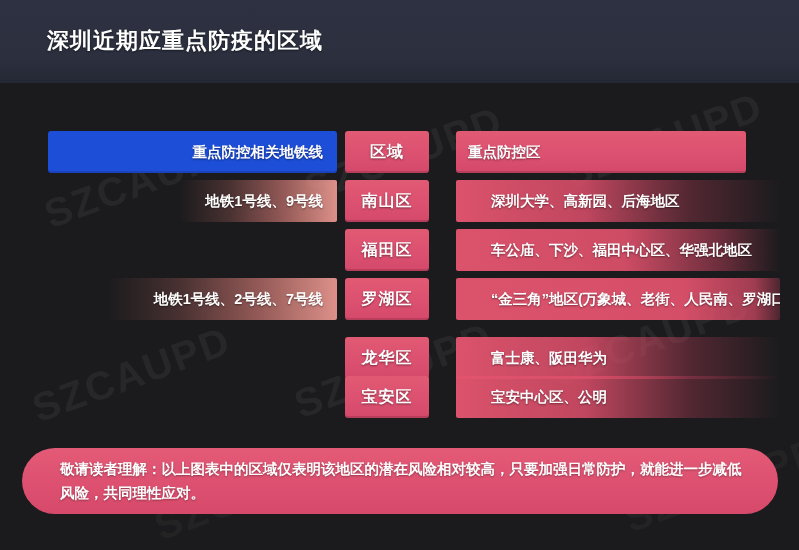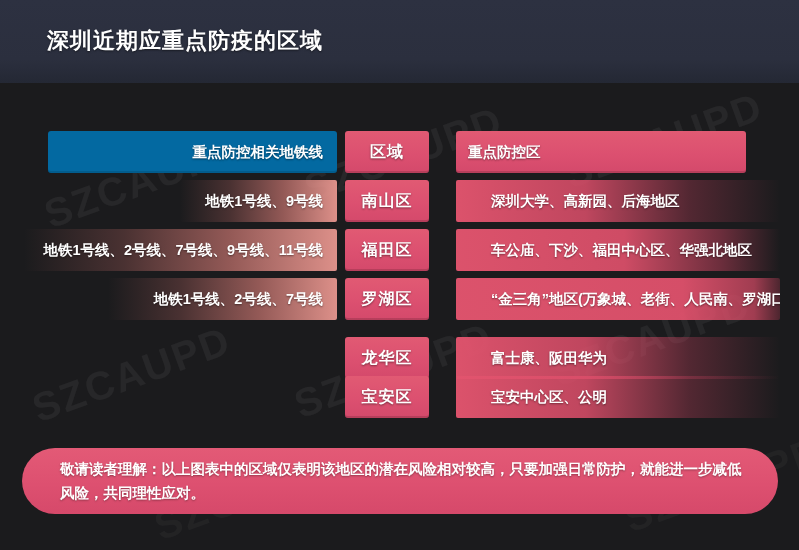--- a/index.html
+++ b/index.html
@@ -92,21 +92,21 @@
   
   .c1 {
     right: 462px;
     justify-content: flex-end;
     padding-right: 14px;
     border-radius: 2px;
   }
   .c1.head {
     left: 48px;
     right: 462px;
-    background: #0369a1;
+    background: #1d4ed8;
     border-radius: 3px;
     box-shadow: inset 0 -2px 0 rgba(0,0,0,.12);
     text-align: center;
   }
   .c1.data {
     background: linear-gradient(90deg, rgba(222,120,114,0) 0%, rgba(214,116,112,0.25) 32%, rgba(222,128,122,0.62) 66%, rgba(231,150,143,0.95) 100%);
   }
 
   
   .c2 {
@@ -207,23 +207,20 @@
       </div>
       <div class="cell c2">
         <span>南山区</span>
       </div>
       <div class="cell c3 data w-short">
         <span>深圳大学、高新园、后海地区</span>
       </div>
     </div>
 
     <div class="row" style="top:104px;">
-      <div class="cell c1 data" style="left:24px;">
-        <span>地铁1号线、2号线、7号线、9号线、11号线</span>
-      </div>
       <div class="cell c2">
         <span>福田区</span>
       </div>
       <div class="cell c3 data w-mid">
         <span>车公庙、下沙、福田中心区、华强北地区</span>
       </div>
     </div>
 
     <div class="row" style="top:153px;">
       <div class="cell c1 data" style="left:108px;">

